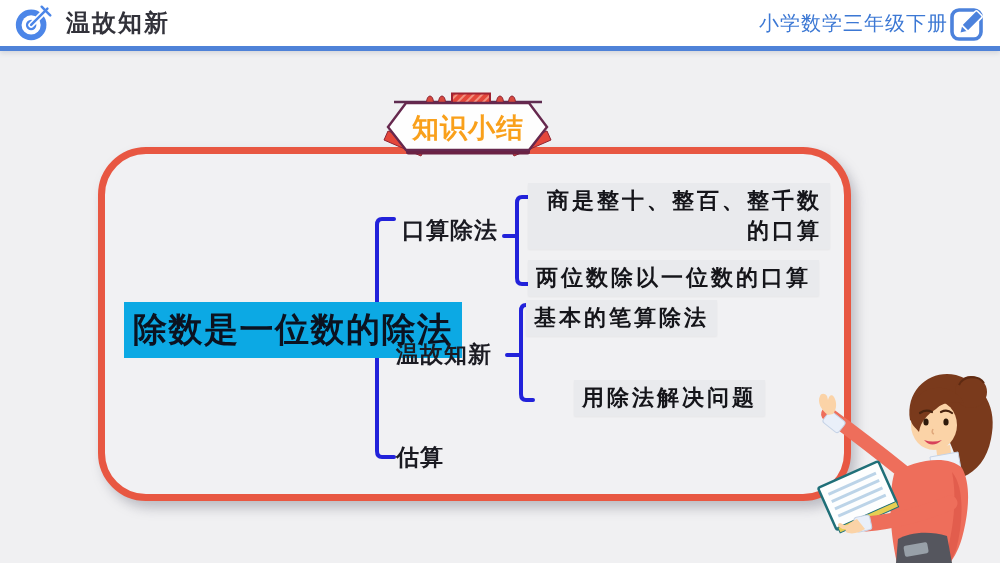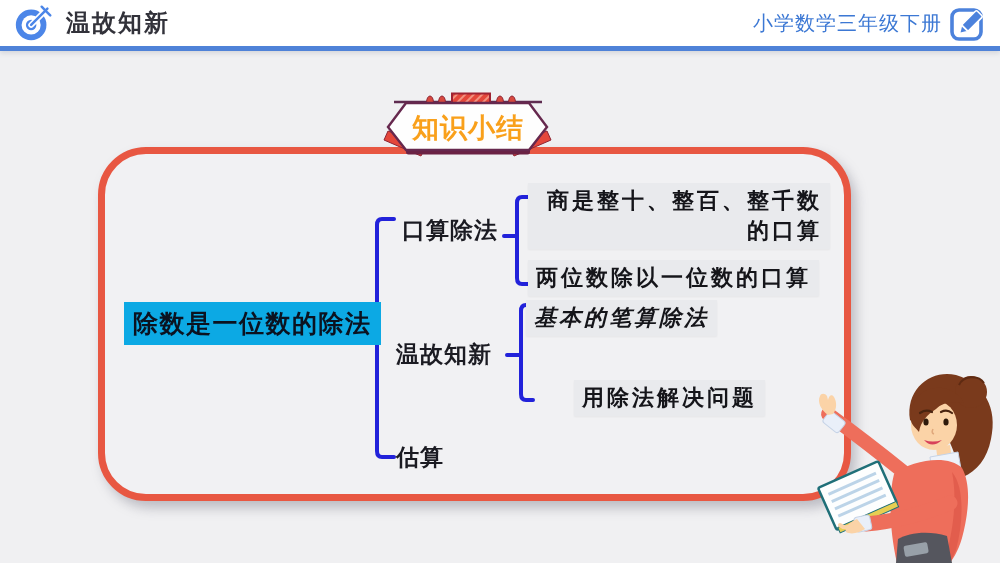--- a/index.html
+++ b/index.html
@@ -9,56 +9,56 @@
     font-family:"Liberation Sans","DejaVu Sans",sans-serif;
   }
   
   .header{
     position:absolute;left:0;top:0;width:1000px;height:51px;
     background:#ffffff;border-bottom:5px solid #4F82D8;
     box-shadow:0 2px 5px rgba(80,90,110,.18);
     display:flex;align-items:center;padding:0 12px;box-sizing:border-box;z-index:10;
   }
   .header-title{font-size:24px;font-weight:bold;color:#32323a;margin-left:10px;letter-spacing:2px;}
-  .header-right{margin-left:auto;display:flex;align-items:center;gap:6px;}
+  .header-right{margin-left:auto;display:flex;align-items:center;}
   .header-subtitle{color:#3C78D4;font-size:20px;letter-spacing:1px;}
   .icon{display:inline-block;line-height:0;}
   
   .frame{
     position:absolute;left:98px;top:147px;width:753px;height:354px;box-sizing:border-box;
     border:7px solid #E85742;border-radius:48px;background:#F1F1F3;
     box-shadow:5px 7px 12px rgba(110,110,125,.4);z-index:1;
   }
   
   .badge{position:absolute;left:380px;top:85px;width:180px;height:78px;z-index:6;}
   .badge text{
     font-family:"Liberation Sans","DejaVu Sans",sans-serif;
     font-weight:bold;font-size:27px;fill:#F9A01B;letter-spacing:1px;
   }
   
   .root-node{
     position:absolute;left:124px;top:302px;z-index:3;
-    background:#0CA9E4;color:#0B1220;font-size:25px;font-weight:bold;
+    background:#0CA9E4;color:#0B1220;font-size:34px;font-weight:bold;
     letter-spacing:1.5px;padding:5px 9px;white-space:nowrap;
   }
   .branch-label{
     position:absolute;z-index:3;color:#1b1b22;font-size:23px;font-weight:bold;
     letter-spacing:1px;white-space:nowrap;
   }
   .branch-0{left:402px;top:215px;font-family:Liberation Mono, monospace;}
   .branch-1{left:396px;top:339px;}
   .branch-2{left:396px;top:442px;}
   .leaf{
     position:absolute;z-index:3;background:#E9EAED;color:#15151a;
     font-size:22px;font-weight:bold;letter-spacing:3px;line-height:30px;
     padding:3px 8px;box-sizing:border-box;box-shadow:0 1px 2px rgba(0,0,0,.05);
   }
   .leaf-00{left:528px;top:183px;width:302px;text-align:right;}
   .leaf-01{left:528px;top:260px;white-space:nowrap;text-align:right;}
-  .leaf-10{left:526px;top:300px;white-space:nowrap;font-style:italic;}
+  .leaf-10{left:526px;top:300px;white-space:nowrap;}
   .leaf-11{left:538px;top:380px;white-space:nowrap;margin-left:36px;}
   .braces{position:absolute;left:355px;top:180px;width:180px;height:300px;z-index:2;}
   
   .teacher{position:absolute;left:800px;top:340px;width:200px;height:223px;z-index:7;}
 </style>
 </head>
 <body>
 
 <div class="header">
   <span class="icon">

